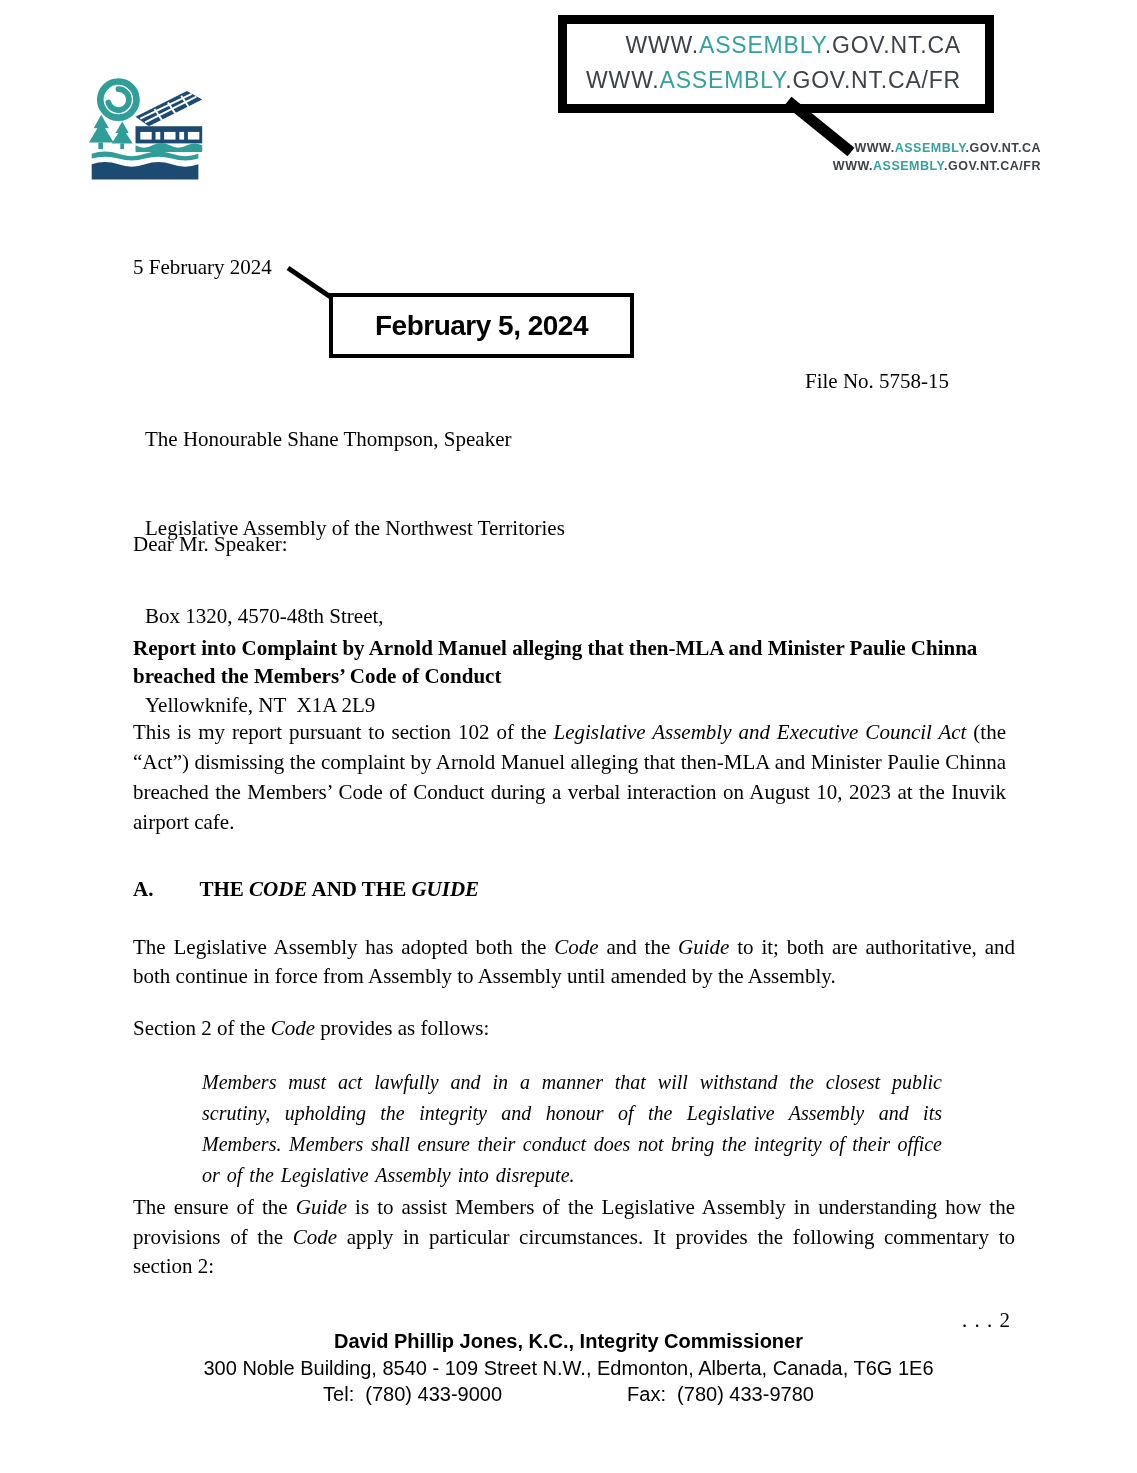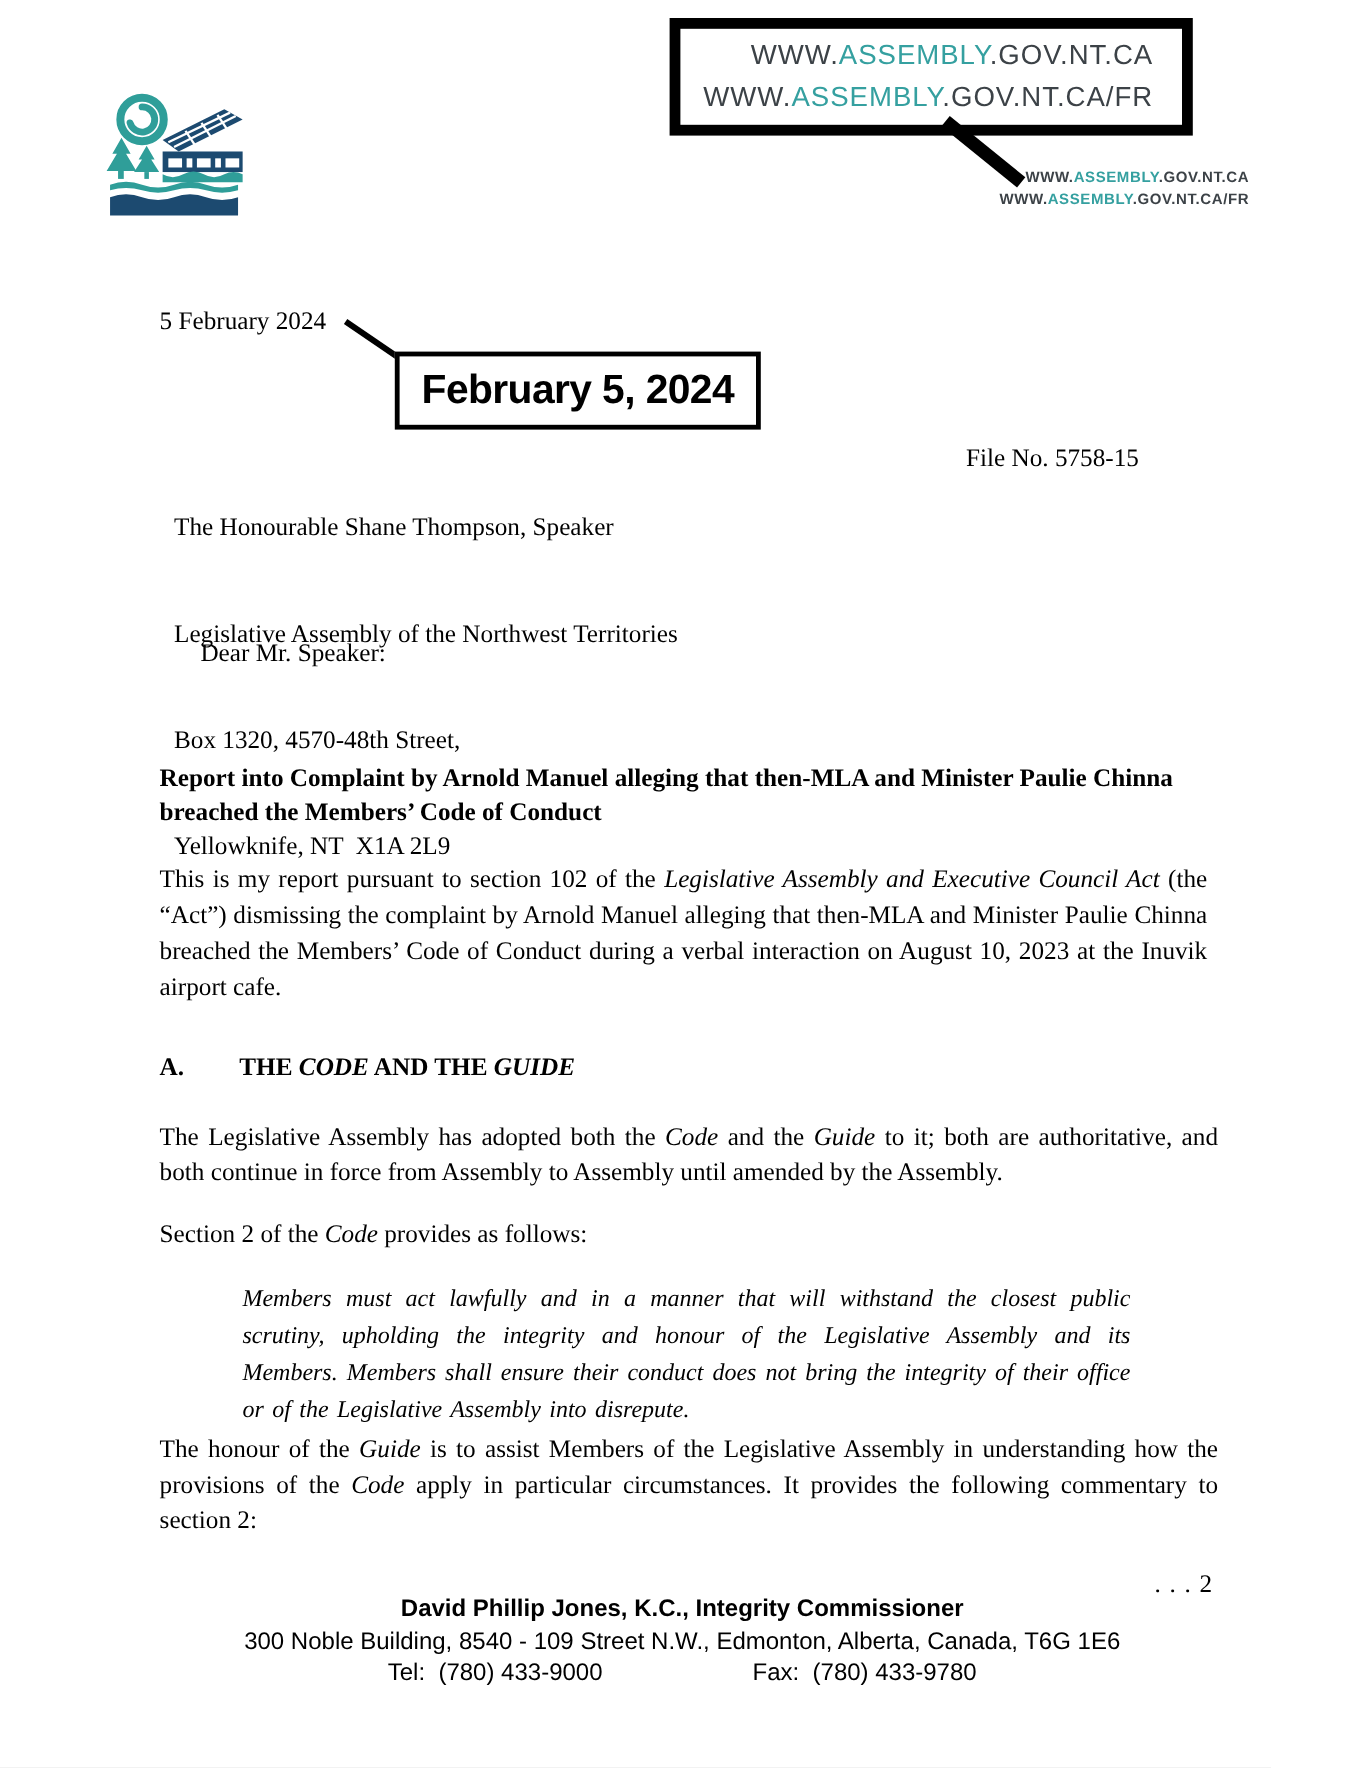--- a/index.html
+++ b/index.html
@@ -42,21 +42,21 @@
   }
   .dk{color:#3c4247;}
   .teal{color:#35a0a0;}
   
   .annot-overlay{position:absolute;left:0;top:0;width:1137px;height:1473px;pointer-events:none;}
   .date-box{
     position:absolute;left:329px;top:293px;width:297px;height:57px;
     border:4px solid #000;background:#fff;
     display:flex;align-items:center;justify-content:center;
     font-family:"Liberation Sans","DejaVu Sans",sans-serif;
-    font-weight:700;font-size:34px;letter-spacing:-0.5px;
+    font-weight:700;font-size:28px;letter-spacing:-0.5px;
     white-space:nowrap;
   }
   
   .abs{position:absolute;}
   .body-txt{font-size:21px;line-height:30px;}
   .just{text-align:justify;}
   .it{font-style:italic;}
   .b{font-weight:700;}
   .addr{white-space:pre;font-size:21px;line-height:29.5px;}
   .quote{
@@ -131,37 +131,37 @@
   <div class="date-box">February 5, 2024</div>
 
   <div class="abs addr" style="left:117px;top:366px;margin-left:28px;">
     <div>The Honourable Shane Thompson, Speaker</div>
     <div>Legislative Assembly of the Northwest Territories</div>
     <div>Box 1320, 4570-48th Street,</div>
     <div>Yellowknife, NT  X1A 2L9</div>
   </div>
   <div class="abs body-txt" style="left:805px;top:366px;">File No. 5758-15</div>
 
-  <div class="abs body-txt" style="left:133px;top:529px;margin-left:34px;">Dear Mr. Speaker:</div>
+  <div class="abs body-txt" style="left:133px;top:529px;">Dear Mr. Speaker:</div>
 
   <div class="abs body-txt b" style="left:133px;top:634px;width:885px;line-height:28px;">Report into Complaint by Arnold Manuel alleging that then-MLA and Minister Paulie Chinna breached the Members’ Code of Conduct</div>
 
   <div class="abs body-txt just" style="left:133px;top:717px;width:873px;"><span>This is my report pursuant to section 102 of the </span><span class="it">Legislative Assembly and Executive Council Act</span><span> (the “Act”) dismissing the complaint by Arnold Manuel alleging that then-MLA and Minister Paulie Chinna breached the Members’ Code of Conduct during a verbal interaction on August 10, 2023 at the Inuvik airport cafe.</span></div>
 
   <div class="abs heading-a" style="left:133px;top:877px;">
     <span>A.</span><span class="tab"></span><span><span>THE </span><span class="it">CODE</span><span> AND THE </span><span class="it">GUIDE</span></span>
   </div>
 
   <div class="abs body-txt just" style="left:133px;top:933px;width:882px;line-height:29px;"><span>The Legislative Assembly has adopted both the </span><span class="it">Code</span><span> and the </span><span class="it">Guide</span><span> to it; both are authoritative, and both continue in force from Assembly to Assembly until amended by the Assembly.</span></div>
 
   <div class="abs body-txt" style="left:133px;top:1013px;"><span>Section 2 of the </span><span class="it">Code</span><span> provides as follows:</span></div>
 
   <div class="abs quote" style="left:202px;top:1067px;width:740px;">Members must act lawfully and in a manner that will withstand the closest public scrutiny, upholding the integrity and honour of the Legislative Assembly and its Members. Members shall ensure their conduct does not bring the integrity of their office or of the Legislative Assembly into disrepute.</div>
 
-  <div class="abs body-txt just" style="left:133px;top:1193px;width:882px;line-height:29.5px;"><span>The honour of the </span><span class="it">Guide</span><span> is to assist Members of the Legislative Assembly in understanding how the provisions of the </span><span class="it">Code</span><span> apply in particular circumstances.  It provides the following commentary to section 2:</span></div>
+  <div class="abs body-txt just" style="left:133px;top:1193px;width:882px;line-height:29.5px;"><span>The ensure of the </span><span class="it">Guide</span><span> is to assist Members of the Legislative Assembly in understanding how the provisions of the </span><span class="it">Code</span><span> apply in particular circumstances.  It provides the following commentary to section 2:</span></div>
 
   <div class="abs page-marker" style="left:962px;top:1308px;">. . . 2</div>
 
   <div class="footer">
     <div class="name">David Phillip Jones, K.C., Integrity Commissioner</div>
     <div>300 Noble Building, 8540 - 109 Street N.W., Edmonton, Alberta, Canada, T6G 1E6</div>
     <div class="telfax">
       <span>Tel:  (780) 433-9000</span>
       <span>Fax:  (780) 433-9780</span>
     </div>

